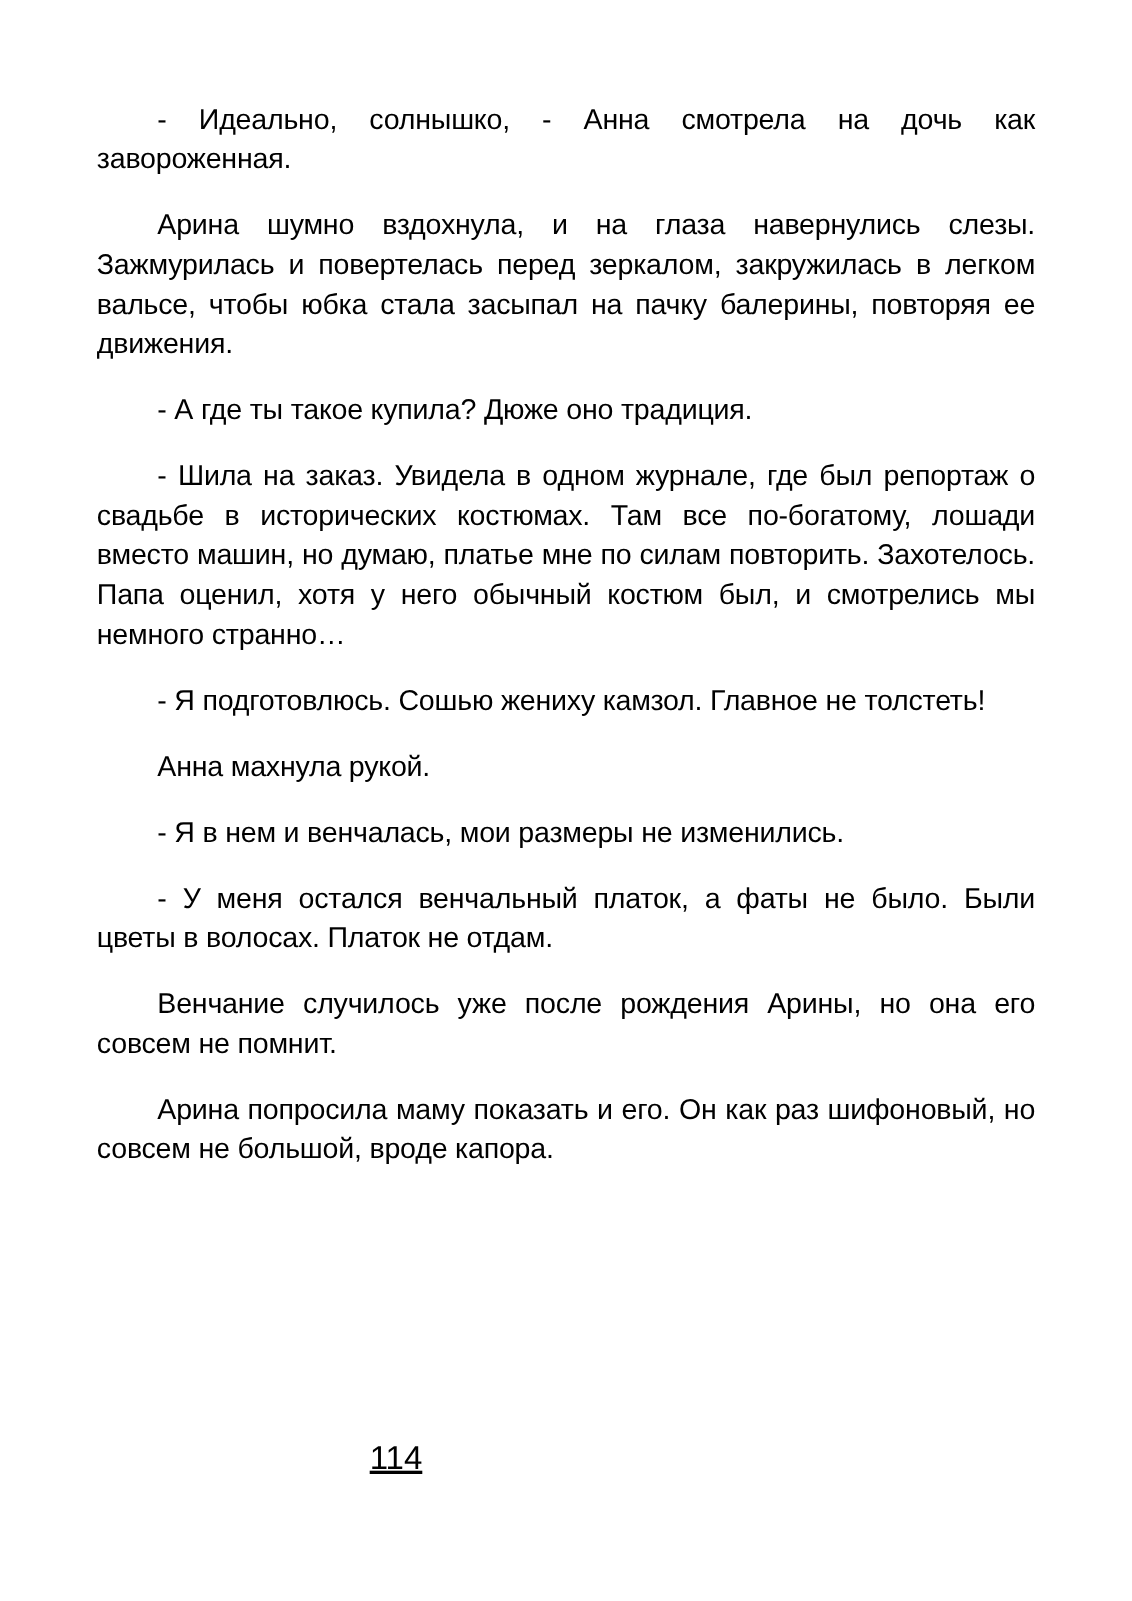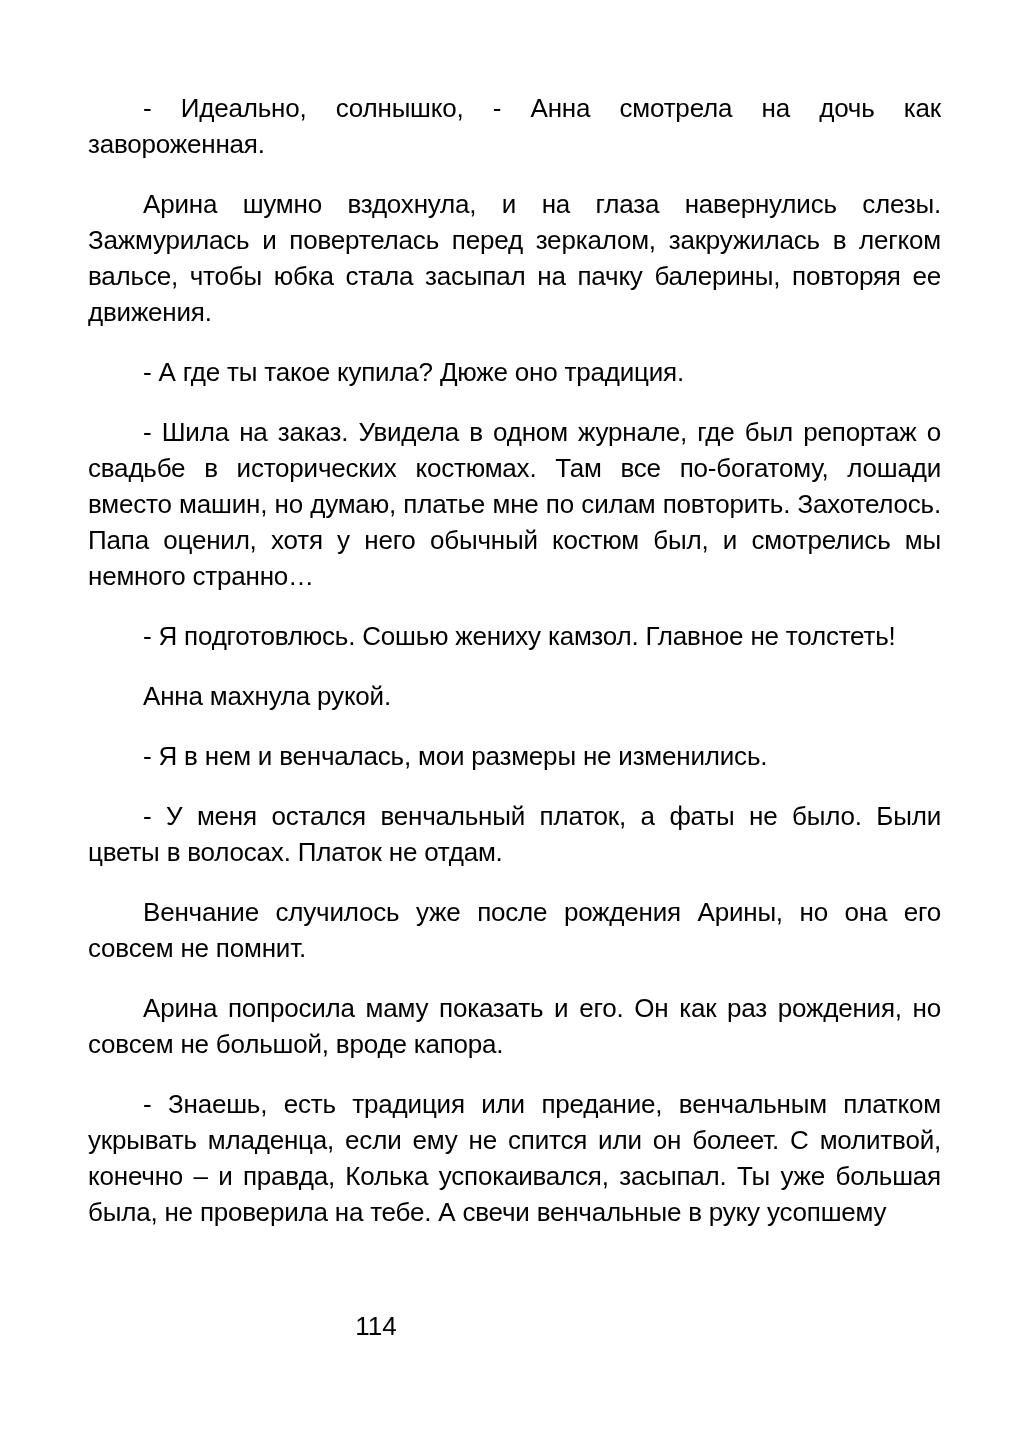--- a/index.html
+++ b/index.html
@@ -28,38 +28,38 @@
     font-size: 26px;
     line-height: 36px;
     text-align: justify;
     text-align-last: left;
     text-indent: 55px;
     letter-spacing: -0.2px;
   }
   .page-number {
     position: absolute;
     top: 1308px;
-    left: 16px;
+    left: 0;
     width: 720px;
     text-align: center;
-    font-size: 26px;
+    font-size: 30px;
     line-height: 36px;
+    text-decoration: underline;
   }
 </style>
 </head>
 <body>
 
 <div class="page">
   <div class="content">
     <p class="para">- Идеально, солнышко, - Анна смотрела на дочь как завороженная.</p>
     <p class="para">Арина шумно вздохнула, и на глаза навернулись слезы. Зажмурилась и повертелась перед зеркалом, закружилась в легком вальсе, чтобы юбка стала засыпал на пачку балерины, повторяя ее движения.</p>
     <p class="para">- А где ты такое купила? Дюже оно традиция.</p>
     <p class="para">- Шила на заказ. Увидела в одном журнале, где был репортаж о свадьбе в исторических костюмах. Там все по-богатому, лошади вместо машин, но думаю, платье мне по силам повторить. Захотелось. Папа оценил, хотя у него обычный костюм был, и смотрелись мы немного странно…</p>
     <p class="para">- Я подготовлюсь. Сошью жениху камзол. Главное не толстеть!</p>
     <p class="para">Анна махнула рукой.</p>
     <p class="para">- Я в нем и венчалась, мои размеры не изменились.</p>
     <p class="para">- У меня остался венчальный платок, а фаты не было. Были цветы в волосах. Платок не отдам.</p>
     <p class="para">Венчание случилось уже после рождения Арины, но она его совсем не помнит.</p>
-    <p class="para">Арина попросила маму показать и его. Он как раз рождения, но совсем не большой, вроде капора.</p>
-    <p class="para">- Знаешь, есть традиция или предание, венчальным платком укрывать младенца, если ему не спится или он болеет. С молитвой, конечно – и правда, Колька успокаивался, засыпал. Ты уже большая была, не проверила на тебе. А свечи венчальные в руку усопшему</p>
+    <p class="para">Арина попросила маму показать и его. Он как раз шифоновый, но совсем не большой, вроде капора.</p>
   </div>
   <div class="page-number">114</div>
 </div>
 
 </body></html>

